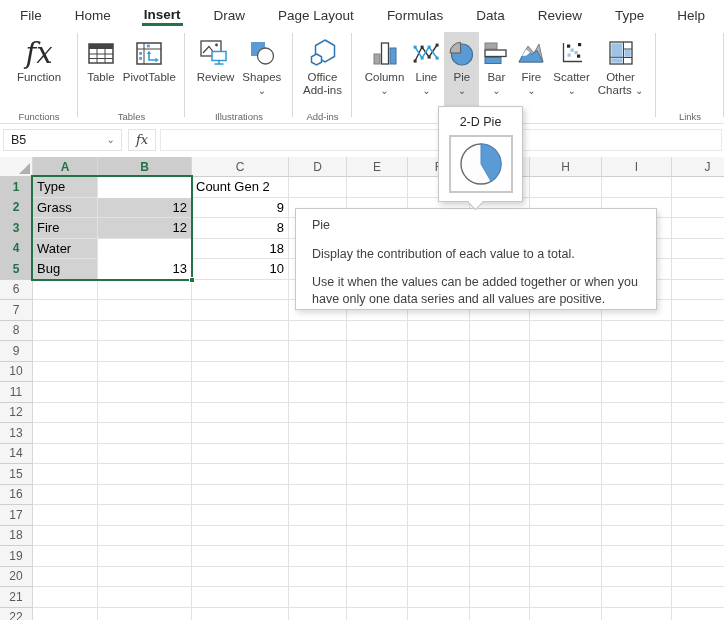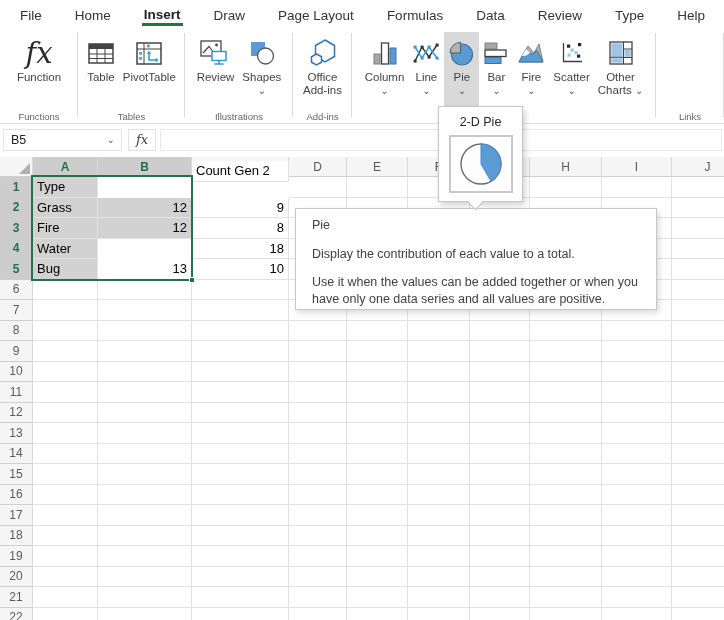--- a/index.html
+++ b/index.html
@@ -302,21 +302,21 @@
     <div class="hcell" style="left: 192px; top: 0px; width: 97px; height: 20px;">C</div>
     <div class="hcell" style="left: 289px; top: 0px; width: 58px; height: 20px;">D</div>
     <div class="hcell" style="left: 347px; top: 0px; width: 61px; height: 20px;">E</div>
     <div class="hcell" style="left: 408px; top: 0px; width: 62px; height: 20px;">F</div>
     <div class="hcell" style="left: 470px; top: 0px; width: 60px; height: 20px;">G</div>
     <div class="hcell" style="left: 530px; top: 0px; width: 72px; height: 20px;">H</div>
     <div class="hcell" style="left: 602px; top: 0px; width: 70px; height: 20px;">I</div>
     <div class="hcell" style="left: 672px; top: 0px; width: 72px; height: 20px;">J</div>
     <div class="hcell sel" style="left: 0px; top: 20px; width: 33px; height: 20.5px;">1</div>
     <div class="cell selfill" style="left: 33px; top: 20px; width: 65px; height: 20.5px;">Type</div>
-    <div class="cell" style="left: 192px; top: 4px; width: 97px; height: 20.5px;">Count Gen 2</div>
+    <div class="cell" style="left: 192px; top: 20px; width: 97px; height: 20.5px;">Count Gen 2</div>
     <div class="cell" style="left: 289px; top: 20px; width: 58px; height: 20.5px;"></div>
     <div class="cell" style="left: 347px; top: 20px; width: 61px; height: 20.5px;"></div>
     <div class="cell" style="left: 408px; top: 20px; width: 62px; height: 20.5px;"></div>
     <div class="cell" style="left: 470px; top: 20px; width: 60px; height: 20.5px;"></div>
     <div class="cell" style="left: 530px; top: 20px; width: 72px; height: 20.5px;"></div>
     <div class="cell" style="left: 602px; top: 20px; width: 70px; height: 20.5px;"></div>
     <div class="cell" style="left: 672px; top: 20px; width: 72px; height: 20.5px;"></div>
     <div class="hcell sel" style="left: 0px; top: 40.5px; width: 33px; height: 20.5px;">2</div>
     <div class="cell selfill" style="left: 33px; top: 40.5px; width: 65px; height: 20.5px;">Grass</div>
     <div class="cell selfill num" style="left: 98px; top: 40.5px; width: 94px; height: 20.5px;">12</div>

